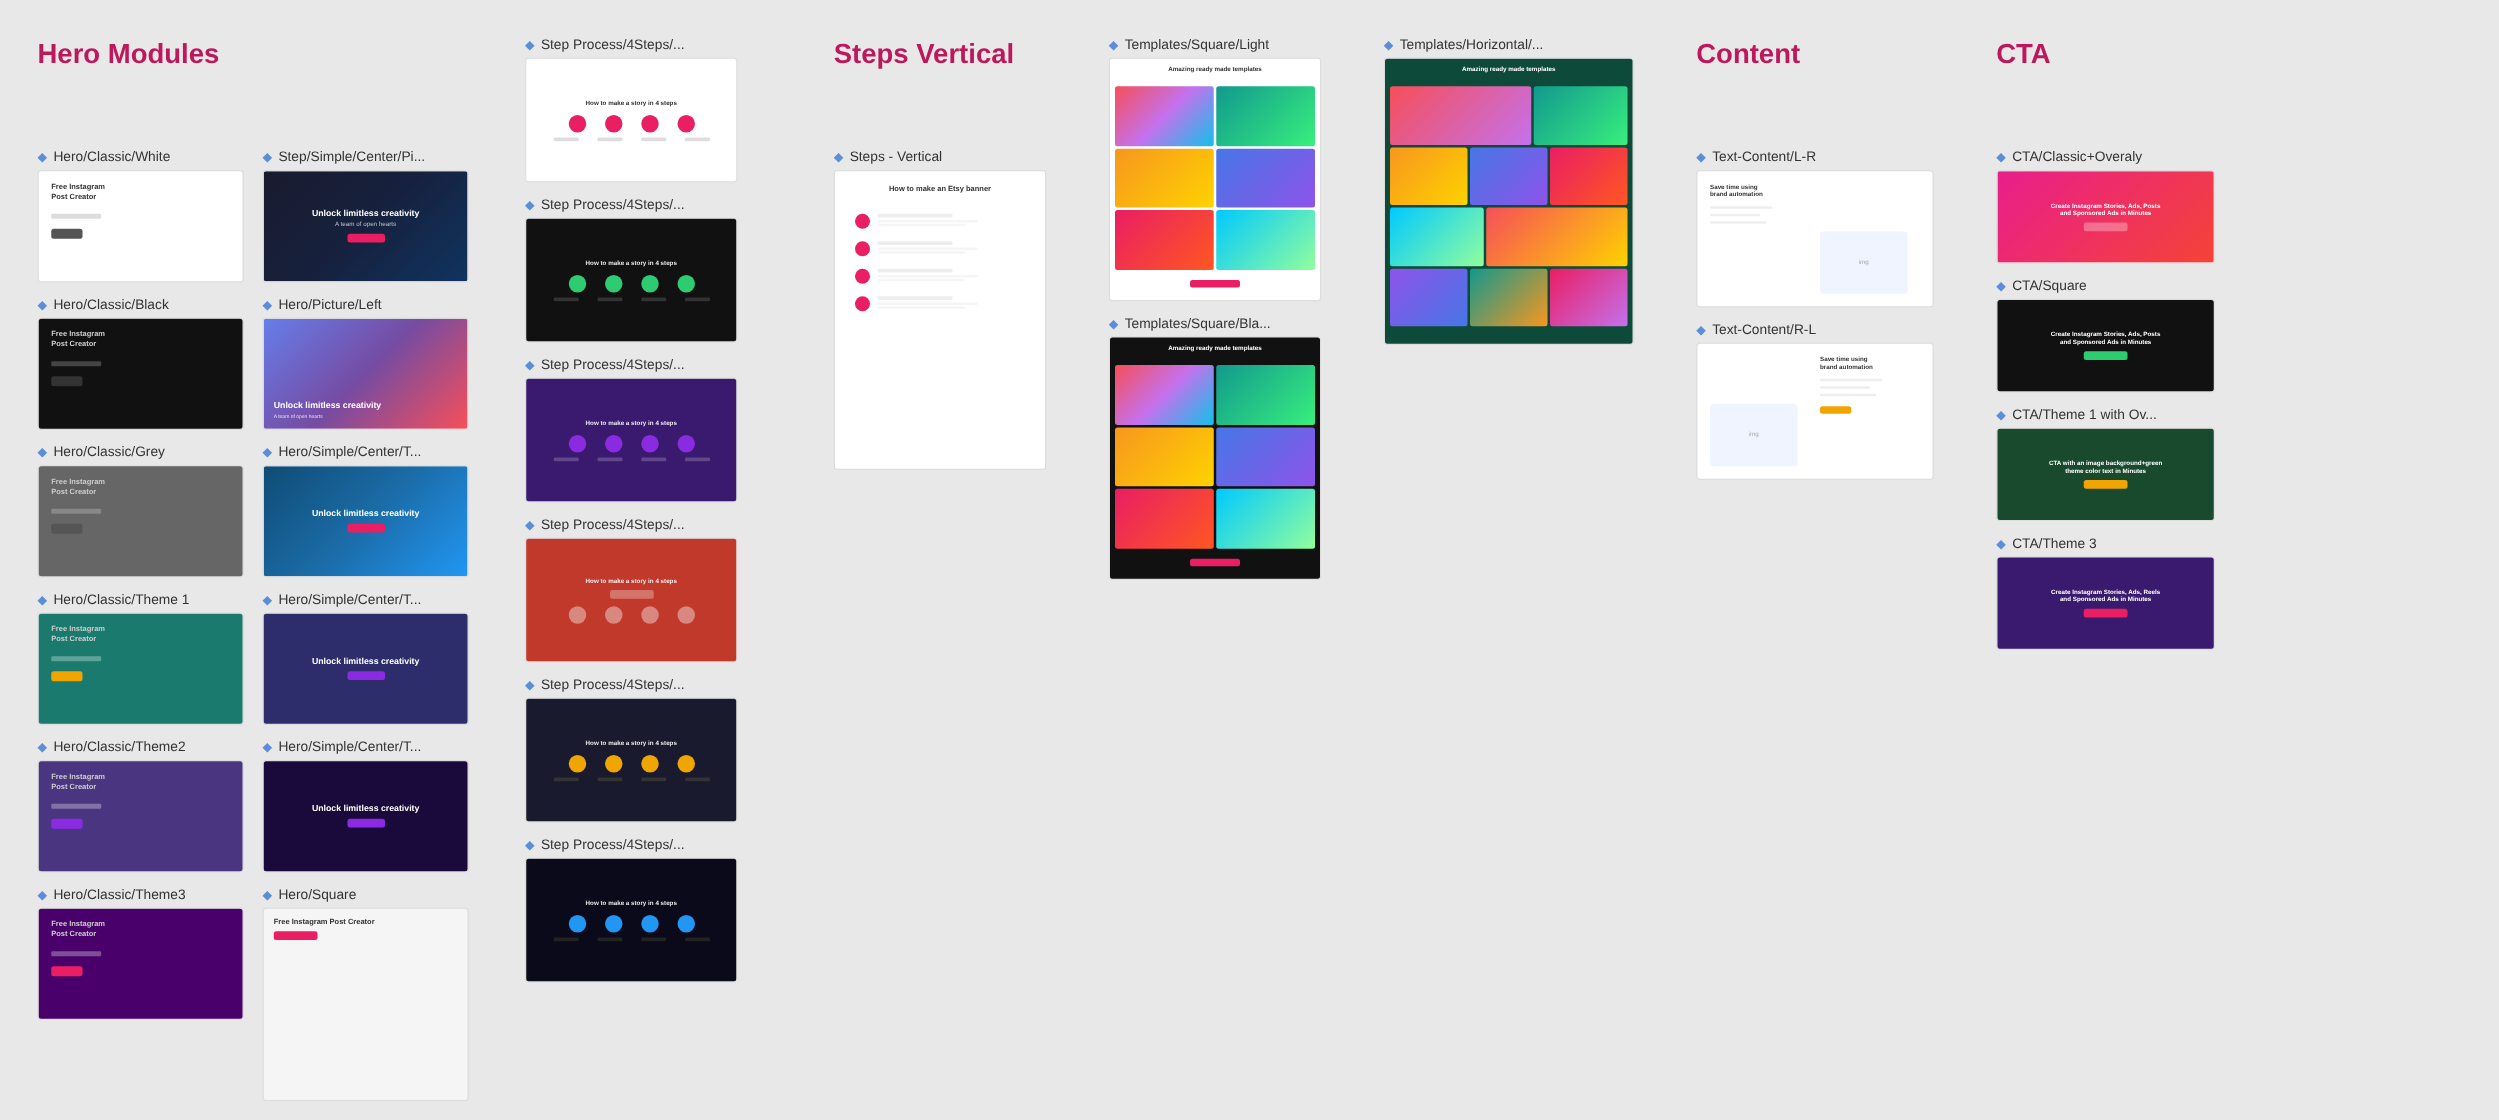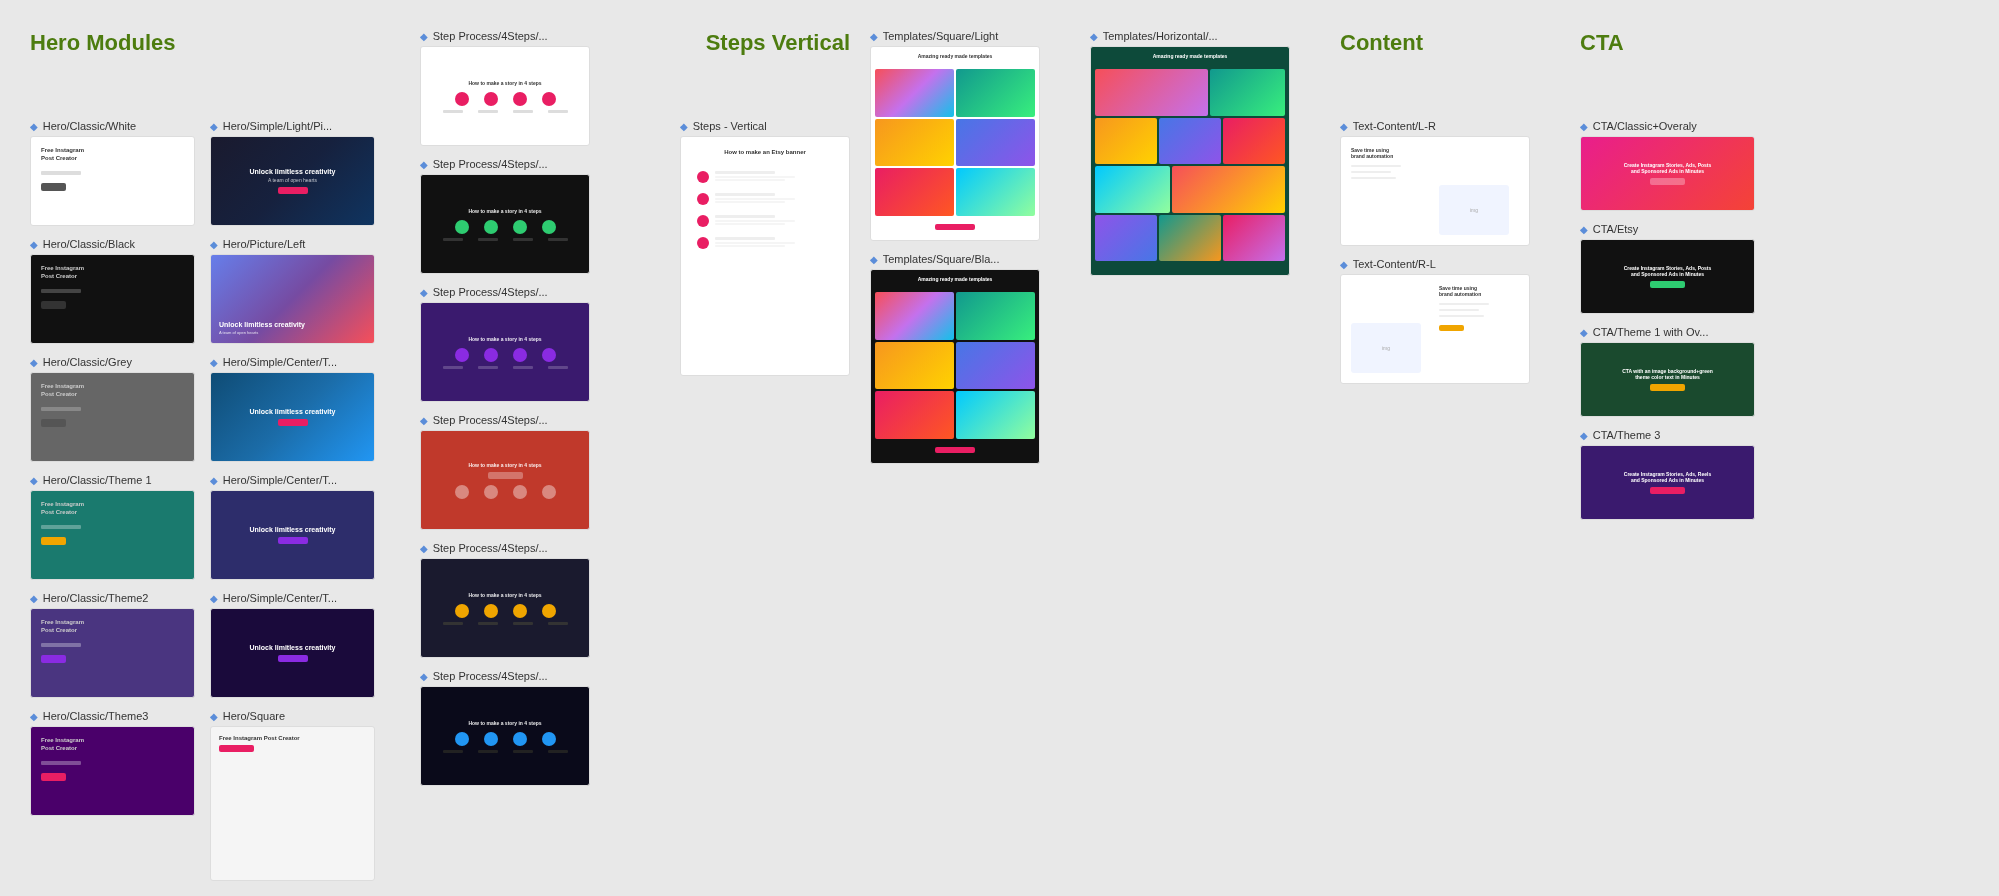--- a/index.html
+++ b/index.html
@@ -17,21 +17,21 @@
       gap: 0;
     }
     .section {
       display: flex;
       flex-direction: column;
       align-items: flex-start;
     }
     .section-title {
       font-size: 22px;
       font-weight: 700;
-      color: #4d7c0f;
+      color: #be185d;
       margin-bottom: 30px;
       min-height: 60px;
       line-height: 1.2;
     }
     .section-content {
       display: flex;
       flex-direction: column;
       gap: 12px;
     }
     .item-label {
@@ -262,22 +262,21 @@
       border-radius: 50%;
       display: flex;
       align-items: center;
       justify-content: center;
     }
 
     
     .steps-v-section {
       width: 200px;
       flex-shrink: 0;
-      margin-left: 20px;
-      align-items: flex-end;
+      margin-left: 37px;
     }
     .thumb-steps-v {
       width: 170px;
       height: 240px;
       background: #fff;
       border: 1px solid #ddd;
       display: flex;
       flex-direction: column;
       align-items: center;
       padding: 12px 8px;
@@ -468,21 +467,21 @@
             <div style="width:25px;height:8px;background:#e91e63;border-radius:2px;margin-top:4px;"></div>
           </div>
         </div>
       </div>
 
       <div class="hero-col hero-col-2">
 
         <div>
           <div class="item-label">
             <span class="diamond">◆</span>
-            <span>Hero/Simple/Light/Pi...</span>
+            <span>Step/Simple/Center/Pi...</span>
           </div>
           <div class="thumb thumb-simple-center-pi">
             <div style="font-size:7px;font-weight:700;color:#fff;text-align:center;">Unlock limitless creativity</div>
             <div style="font-size:5px;color:rgba(255,255,255,0.7);text-align:center;margin-top:2px;">A team of open hearts</div>
             <div style="width:30px;height:7px;background:#e91e63;border-radius:2px;margin-top:4px;"></div>
           </div>
         </div>
 
         <div>
           <div class="item-label">
@@ -864,21 +863,21 @@
         </div>
         <div class="thumb thumb-cta-pink">
           <div style="font-size:5px;font-weight:700;color:#fff;text-align:center;">Create Instagram Stories, Ads, Posts<br>and Sponsored Ads in Minutes</div>
           <div style="width:35px;height:7px;background:rgba(255,255,255,0.3);border-radius:2px;margin-top:4px;"></div>
         </div>
       </div>
 
       <div>
         <div class="item-label">
           <span class="diamond">◆</span>
-          <span>CTA/Etsy</span>
+          <span>CTA/Square</span>
         </div>
         <div class="thumb thumb-cta-black">
           <div style="font-size:5px;font-weight:700;color:#fff;text-align:center;">Create Instagram Stories, Ads, Posts<br>and Sponsored Ads in Minutes</div>
           <div style="width:35px;height:7px;background:#2ecc71;border-radius:2px;margin-top:4px;"></div>
         </div>
       </div>
 
       <div>
         <div class="item-label">
           <span class="diamond">◆</span>

